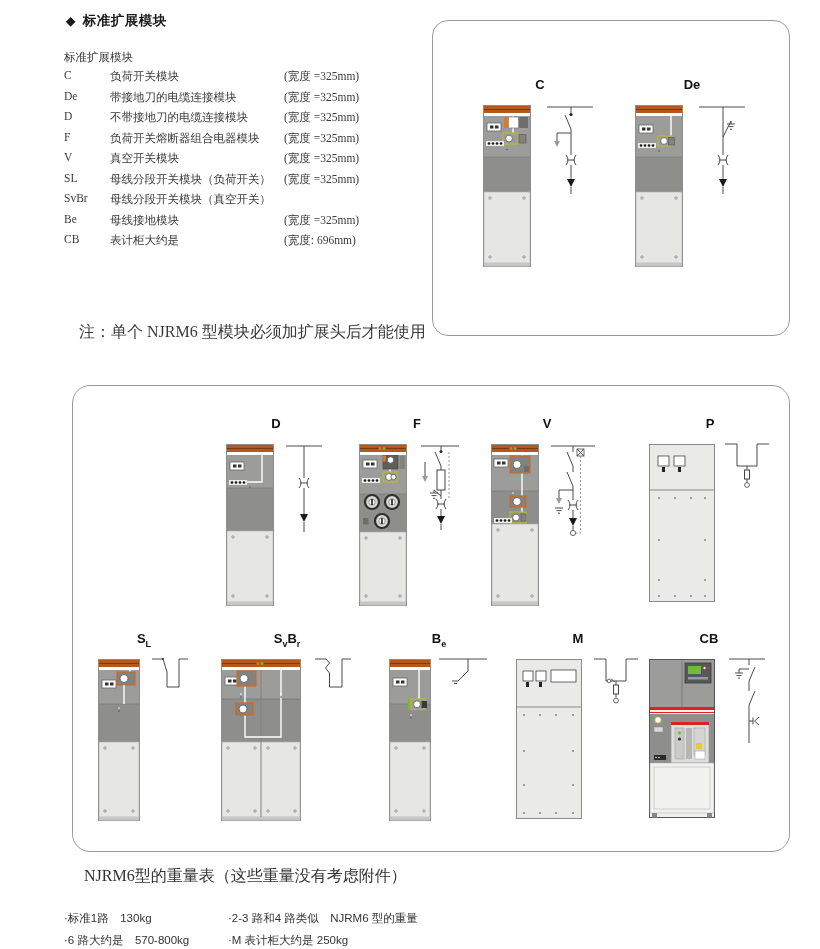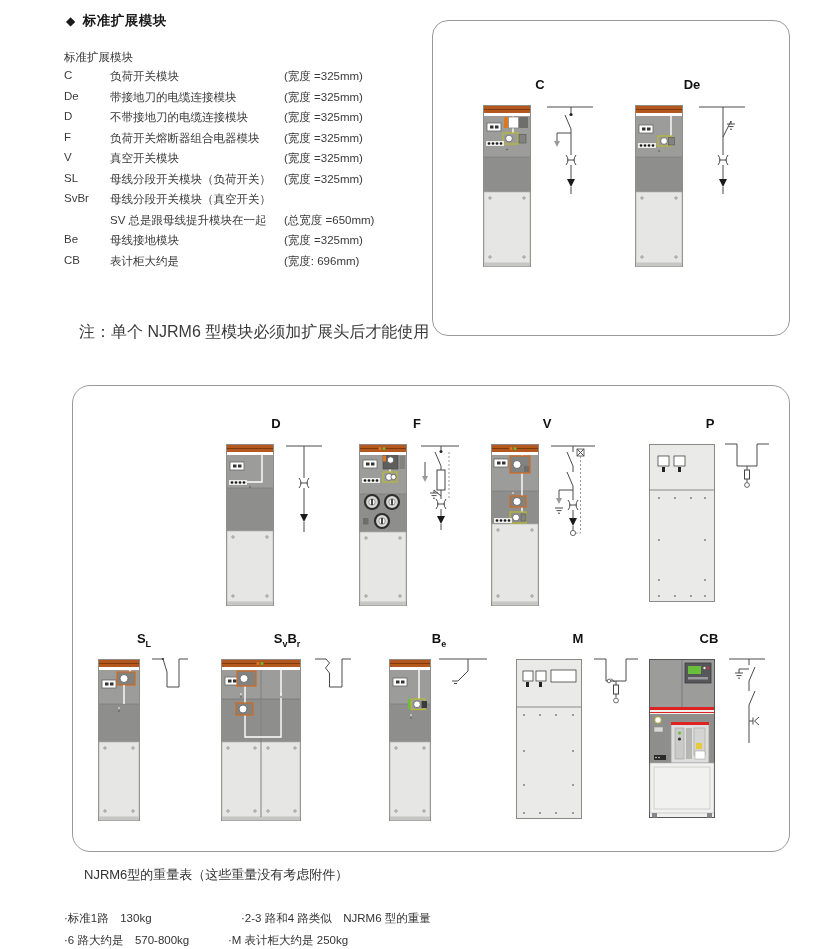--- a/index.html
+++ b/index.html
@@ -1,36 +1,36 @@
 <!DOCTYPE html>
 <html><head>
 <meta charset="utf-8">
 <style>
   html,body{margin:0;padding:0;background:#fff;}
   body{width:820px;height:949px;position:relative;overflow:hidden;
        font-family:"Liberation Sans","DejaVu Sans",sans-serif;color:#333;}
-  .abs{position:absolute;}
+  .abs{position:absolute;font-family:Liberation Serif, serif;}
   #page-title{left:66px;top:12px;font-size:13.5px;font-weight:bold;color:#1a1a1a;letter-spacing:0.5px;}
   #page-title .bullet{margin-right:7px;font-size:12px;}
   #subtitle{left:64px;top:50px;font-size:11.5px;color:#3a3a3a;}
   #module-rows{left:64px;top:69px;width:350px;display:flex;flex-direction:column;}
   .mrow{position:relative;height:20.5px;font-size:11.5px;color:#3a3a3a;}
   .mcode{position:absolute;left:0;top:0;}
   .mdesc{position:absolute;left:46px;top:0;}
   .mwidth{position:absolute;left:220px;top:0;}
   #module-note{left:79px;top:322px;font-size:16px;color:#3a3a3a;}
   .fig-box{position:absolute;border:1px solid #9a9a9a;background:#fff;}
   #top-box{left:432px;top:20px;width:356px;height:314px;border-radius:16px;}
   #main-box{left:72px;top:385px;width:716px;height:465px;border-radius:18px;}
   .fig{position:absolute;}
   .fig-label{font-size:13px;font-weight:bold;color:#111;text-align:center;height:20px;line-height:16px;}
   .fig-label sub{font-size:9px;}
   .fig-body{display:flex;align-items:flex-start;}
   .cab,.circ{display:block;line-height:0;}
-  #wt-title{left:84px;top:866px;font-size:13px;color:#333;}
+  #wt-title{left:84px;top:866px;font-size:16px;color:#333;}
   .wt-item{position:absolute;font-size:11.5px;color:#333;margin-top:20px;}
   svg{display:block;}
 </style>
 </head>
 <body>
 
 <div class="abs" id="page-title">
   <span class="bullet">◆</span><span>标准扩展模块</span>
 </div>
 
@@ -64,25 +64,20 @@
     </div>
     <div class="mrow">
       <span class="mcode">SL</span>
       <span class="mdesc">母线分段开关模块（负荷开关）</span>
       <span class="mwidth">(宽度 =325mm)</span>
     </div>
     <div class="mrow">
       <span class="mcode">SvBr</span>
       <span class="mdesc">母线分段开关模块（真空开关）</span>
       <span class="mwidth"></span>
-    </div>
-    <div class="mrow">
-      <span class="mcode"></span>
-      <span class="mdesc">SV 总是跟母线提升模块在一起</span>
-      <span class="mwidth">(总宽度 =650mm)</span>
     </div>
     <div class="mrow">
       <span class="mcode">Be</span>
       <span class="mdesc">母线接地模块</span>
       <span class="mwidth">(宽度 =325mm)</span>
     </div>
     <div class="mrow">
       <span class="mcode">CB</span>
       <span class="mdesc">表计柜大约是</span>
       <span class="mwidth">(宽度: 696mm)</span>
@@ -656,16 +651,16 @@
             <path d="M34,66 L29.5,70 L34,74" fill="none" stroke="#4a4a4a" stroke-width="1"></path>
           </svg>
         </span>
       </div>
     </div>
   </div>
 
 <div class="abs" id="wt-title">NJRM6型的重量表（这些重量没有考虑附件）</div>
 <div id="wt-items">
     <div class="wt-item" style="left: 64px; top: 891px;">·标准1路　130kg</div>
-    <div class="wt-item" style="left: 241px; top: 891px;">·2-3 路和4 路类似　NJRM6 型的重量</div>
+    <div class="wt-item" style="left: 228px; top: 891px;">·2-3 路和4 路类似　NJRM6 型的重量</div>
     <div class="wt-item" style="left: 64px; top: 913px;">·6 路大约是　570-800kg</div>
     <div class="wt-item" style="left: 228px; top: 913px; text-align: right;">·M 表计柜大约是 250kg</div>
   </div>
 
 </body></html>

